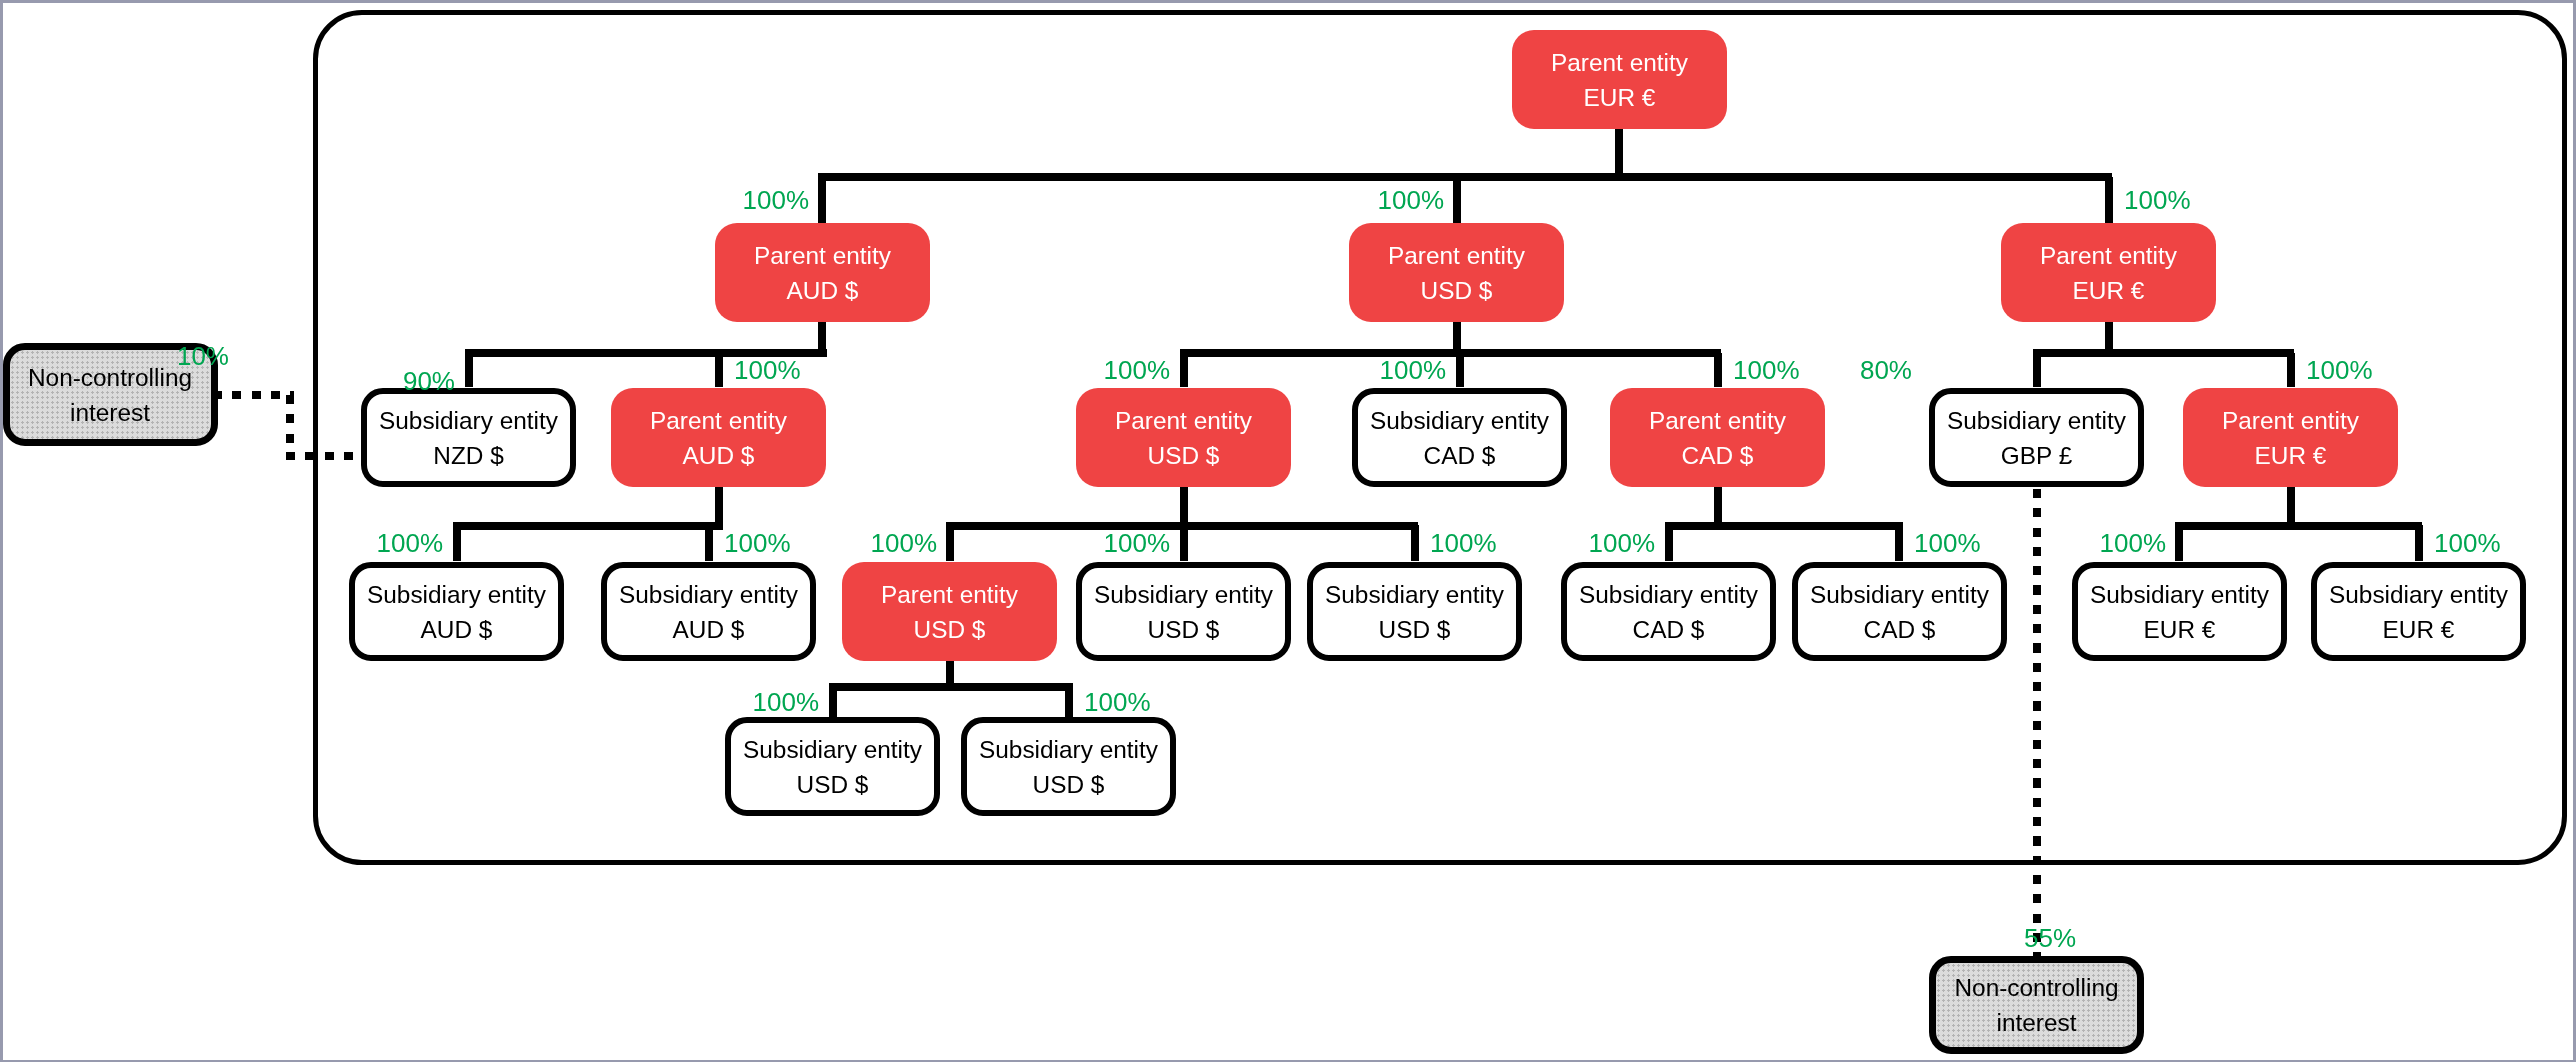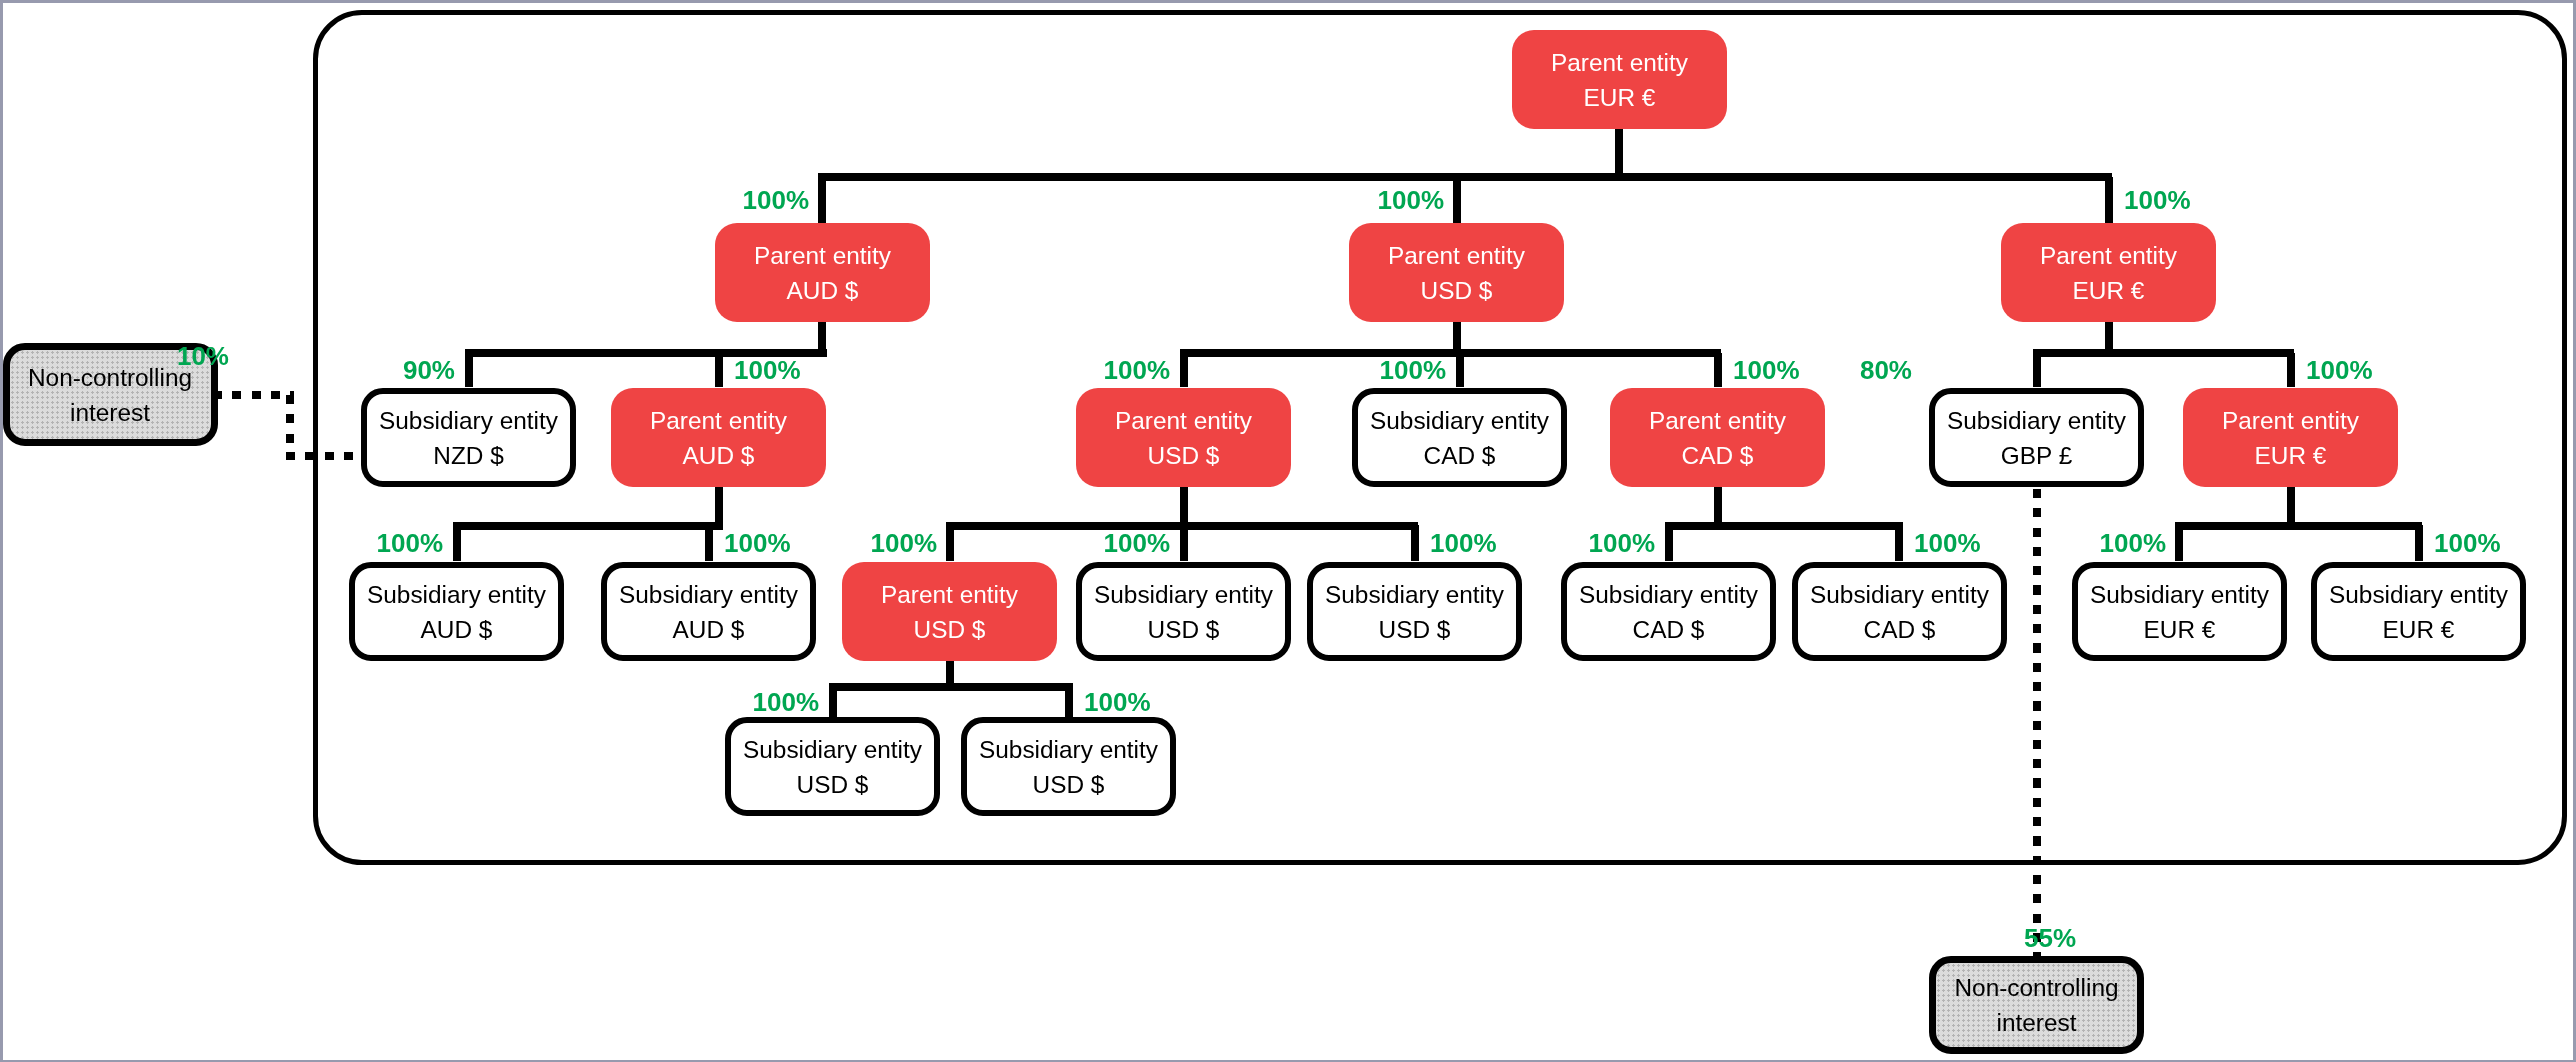--- a/index.html
+++ b/index.html
@@ -21,21 +21,21 @@
   }
   .node.parent{background:#ef4444;color:#fff;}
   .node.subsidiary{background:#fff;border:6.7px solid #000;color:#000;}
   .node.nci{
     background-color:#dcdcdc;
     background-image:radial-gradient(#b3b3b3 1.1px,transparent 1.2px);
     background-size:5px 5px;
     border:7.6px solid #000;color:#000;
   }
   .pct{
-    position:absolute;color:var(--green);font-weight:bold;font-size:26px;line-height:30px;
+    position:absolute;color:var(--green);font-weight:normal;font-size:26px;line-height:30px;
     z-index:5;white-space:nowrap;
   }
 </style>
 </head>
 <body>
 
 <div id="stage" style="--green: #00A651;">
   <div class="boundary" style="left:313px;top:10px;width:2254px;height:855px;"></div>
   <div id="edges">
       <div class="line" style="left: 1615px; top: 129px; width: 7.6px; height: 51px;"></div>
@@ -177,21 +177,21 @@
       </div>
       <div class="node nci" style="left: 1929px; top: 956px; width: 215px; height: 98px;">
         <div>Non-controlling</div>
         <div>interest</div>
       </div>
     </div>
   <div id="labels">
       <div class="pct" style="top: 185px; left: 809px; transform: translateX(-100%);">100%</div>
       <div class="pct" style="top: 185px; left: 1444px; transform: translateX(-100%);">100%</div>
       <div class="pct" style="top: 185px; left: 2124px;">100%</div>
-      <div class="pct" style="top: 355px; left: 455px; transform: translateX(-100%);">90%</div>
+      <div class="pct" style="top: 366px; left: 455px; transform: translateX(-100%);">90%</div>
       <div class="pct" style="top: 355px; left: 734px;">100%</div>
       <div class="pct" style="top: 355px; left: 1170px; transform: translateX(-100%);">100%</div>
       <div class="pct" style="top: 355px; left: 1446px; transform: translateX(-100%);">100%</div>
       <div class="pct" style="top: 355px; left: 1733px;">100%</div>
       <div class="pct" style="top: 355px; left: 1912px; transform: translateX(-100%);">80%</div>
       <div class="pct" style="top: 355px; left: 2306px;">100%</div>
       <div class="pct" style="top: 528px; left: 443px; transform: translateX(-100%);">100%</div>
       <div class="pct" style="top: 528px; left: 724px;">100%</div>
       <div class="pct" style="top: 528px; left: 937px; transform: translateX(-100%);">100%</div>
       <div class="pct" style="top: 528px; left: 1170px; transform: translateX(-100%);">100%</div>

